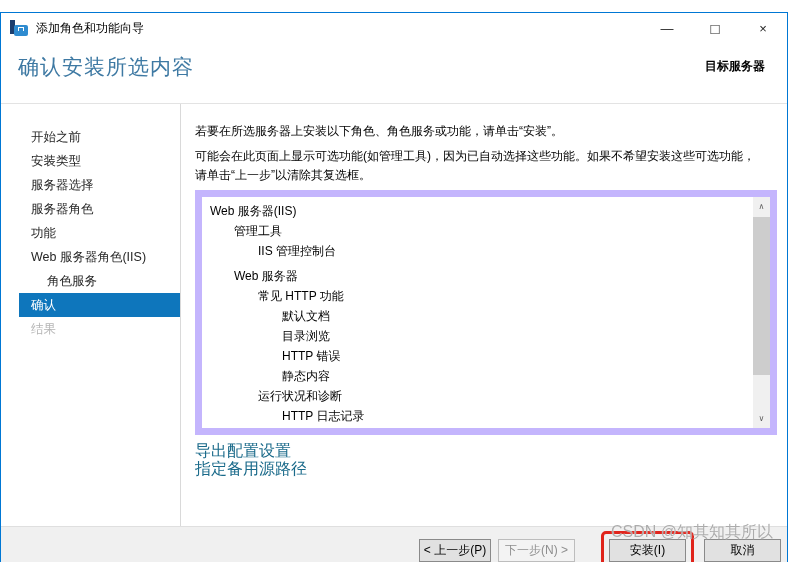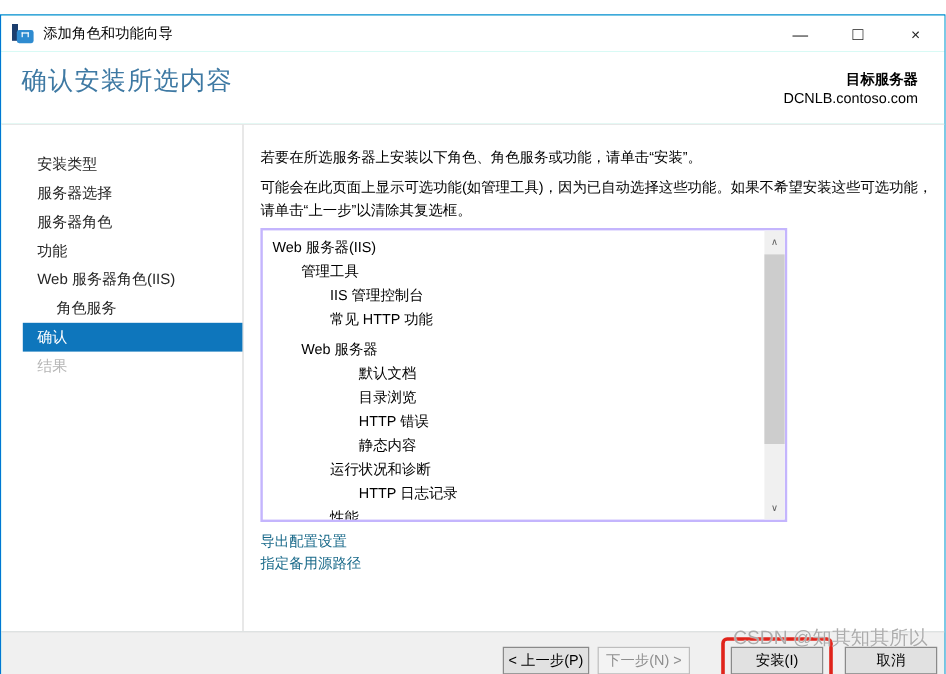--- a/index.html
+++ b/index.html
@@ -35,32 +35,32 @@
   .nav-item.child { padding-left:46px; }
   .nav-item.selected { background:#0e76bc; color:#fff; margin-left:18px; padding-left:12px; cursor:default; }
   .nav-item.disabled { color:#b5b5b5; cursor:default; }
 
   .main { flex:1; padding:20px 10px 0 14px; position:relative; }
   .intro { font-size:12px; line-height:14px; color:#000; }
   .restart-row { margin-top:13px; display:flex; align-items:center; font-size:12px; color:#000; }
   .checkbox { width:13px; height:13px; border:1px solid #555; background:#fff; margin-right:10px; flex:0 0 auto; cursor:pointer; }
   .note { margin-top:9px; font-size:12px; line-height:19px; width:560px; color:#000; }
 
-  .listbox { margin-top:5px; width:439px; height:245px; border:2px solid #c4b5fd;
+  .listbox { margin-top:5px; width:582px; height:245px; border:7px solid #c4b5fd;
     background:#fff; position:relative; overflow:hidden; padding:4px 20px 12px 6px; }
   .tree-row { font-size:12px; height:20px; line-height:20px; color:#000; white-space:nowrap; }
   .lvl0 { padding-left:2px; } .lvl1 { padding-left:26px; } .lvl2 { padding-left:50px; } .lvl3 { padding-left:74px; }
   .gap { margin-top:5px; }
   .vscroll { position:absolute; right:0; top:0; bottom:0; width:17px; background:#f0f0f0; }
   .sarrow { position:absolute; left:0; width:17px; height:17px; display:flex; align-items:center;
     justify-content:center; font-size:8px; color:#606060; cursor:pointer; }
   .sarrow.up { top:1px; } .sarrow.down { bottom:1px; }
   .sthumb { position:absolute; left:0; top:20px; width:17px; height:158px; background:#cdcdcd; cursor:pointer; }
 
-  .links { margin-top:7px; font-size:12px; line-height:18px; }
+  .links { margin-top:7px; font-size:16px; line-height:18px; }
   .links .lnk { display:block; color:#1a6a8a; text-decoration:none; cursor:pointer; width:max-content; }
 
   
   .footer { height:45px; background:#f0f0f0; border-top:1px solid #dfdfdf; position:relative; }
   .btn { position:absolute; top:12px; height:23px; font-size:12px; color:#000;
     background:#e1e1e1; border:1px solid #8a8a8a; text-align:center; line-height:21px; cursor:pointer; }
   .btn.disabled { background:#f3f3f3; border-color:#bdbdbd; color:#8e8e8e; cursor:default; }
   #btn-prev    { left:418px; width:72px; }
   #btn-next    { left:497px; width:77px; }
   #btn-install { left:608px; width:77px; }
@@ -87,49 +87,49 @@
       <span class="ctrl">—</span>
       <span class="ctrl max">□</span>
       <span class="ctrl">×</span>
     </div>
   </div>
 
   <div class="header">
     <div class="page-title">确认安装所选内容</div>
     <div class="target">
       <div class="lbl">目标服务器</div>
-      <div>DCNLB.contoso.com</div>
     </div>
   </div>
 
   <div class="wizard-body">
 
     <div class="sidebar">
+      <div class="nav-item">开始之前</div>
       <div class="nav-item">安装类型</div>
       <div class="nav-item">服务器选择</div>
       <div class="nav-item">服务器角色</div>
       <div class="nav-item">功能</div>
       <div class="nav-item">Web 服务器角色(IIS)</div>
       <div class="nav-item child">角色服务</div>
       <div class="nav-item selected">确认</div>
       <div class="nav-item disabled">结果</div>
     </div>
 
     <div class="main">
       <div class="intro">若要在所选服务器上安装以下角色、角色服务或功能，请单击“安装”。</div>
 
 
       <div class="note">可能会在此页面上显示可选功能(如管理工具)，因为已自动选择这些功能。如果不希望安装这些可选功能，请单击“上一步”以清除其复选框。</div>
 
       <div class="listbox">
         <div class="tree-row lvl0">Web 服务器(IIS)</div>
         <div class="tree-row lvl1">管理工具</div>
         <div class="tree-row lvl2">IIS 管理控制台</div>
+        <div class="tree-row lvl1 gap">Web 服务器</div>
         <div class="tree-row lvl2">常见 HTTP 功能</div>
-        <div class="tree-row lvl1 gap">Web 服务器</div>
         <div class="tree-row lvl3">默认文档</div>
         <div class="tree-row lvl3">目录浏览</div>
         <div class="tree-row lvl3">HTTP 错误</div>
         <div class="tree-row lvl3">静态内容</div>
         <div class="tree-row lvl2">运行状况和诊断</div>
         <div class="tree-row lvl3">HTTP 日志记录</div>
         <div class="tree-row lvl2">性能</div>
 
         <div class="vscroll">
           <span class="sarrow up">∧</span>

